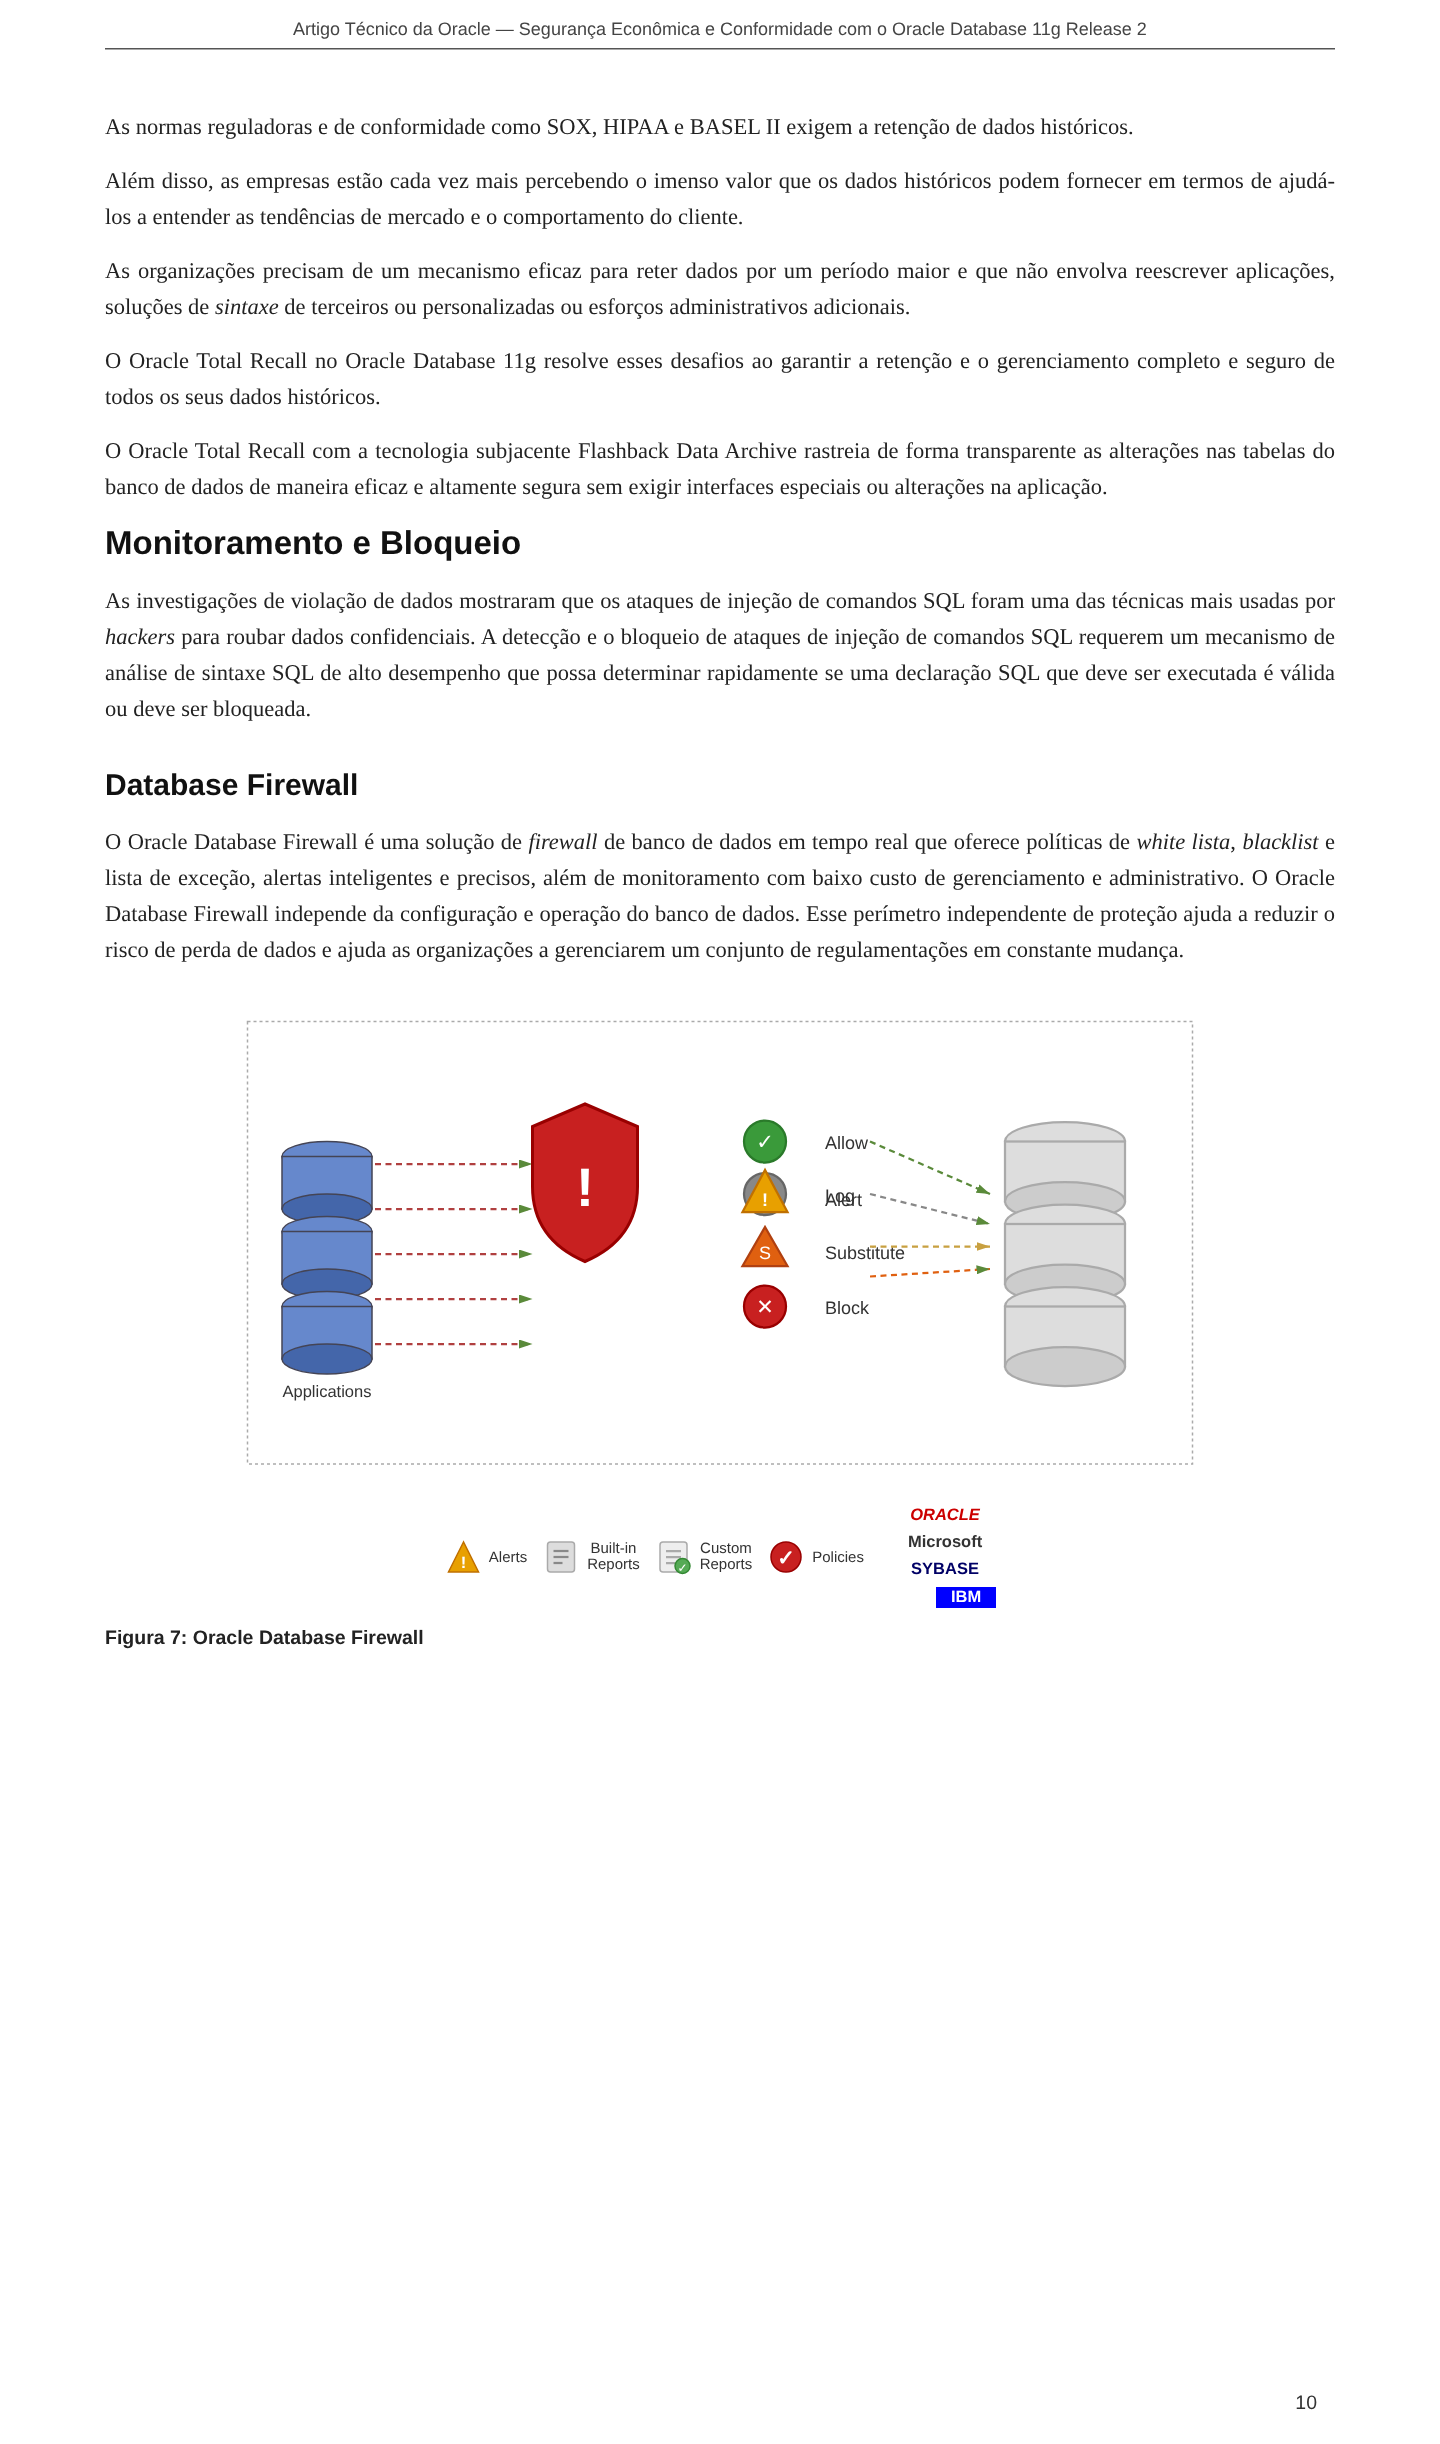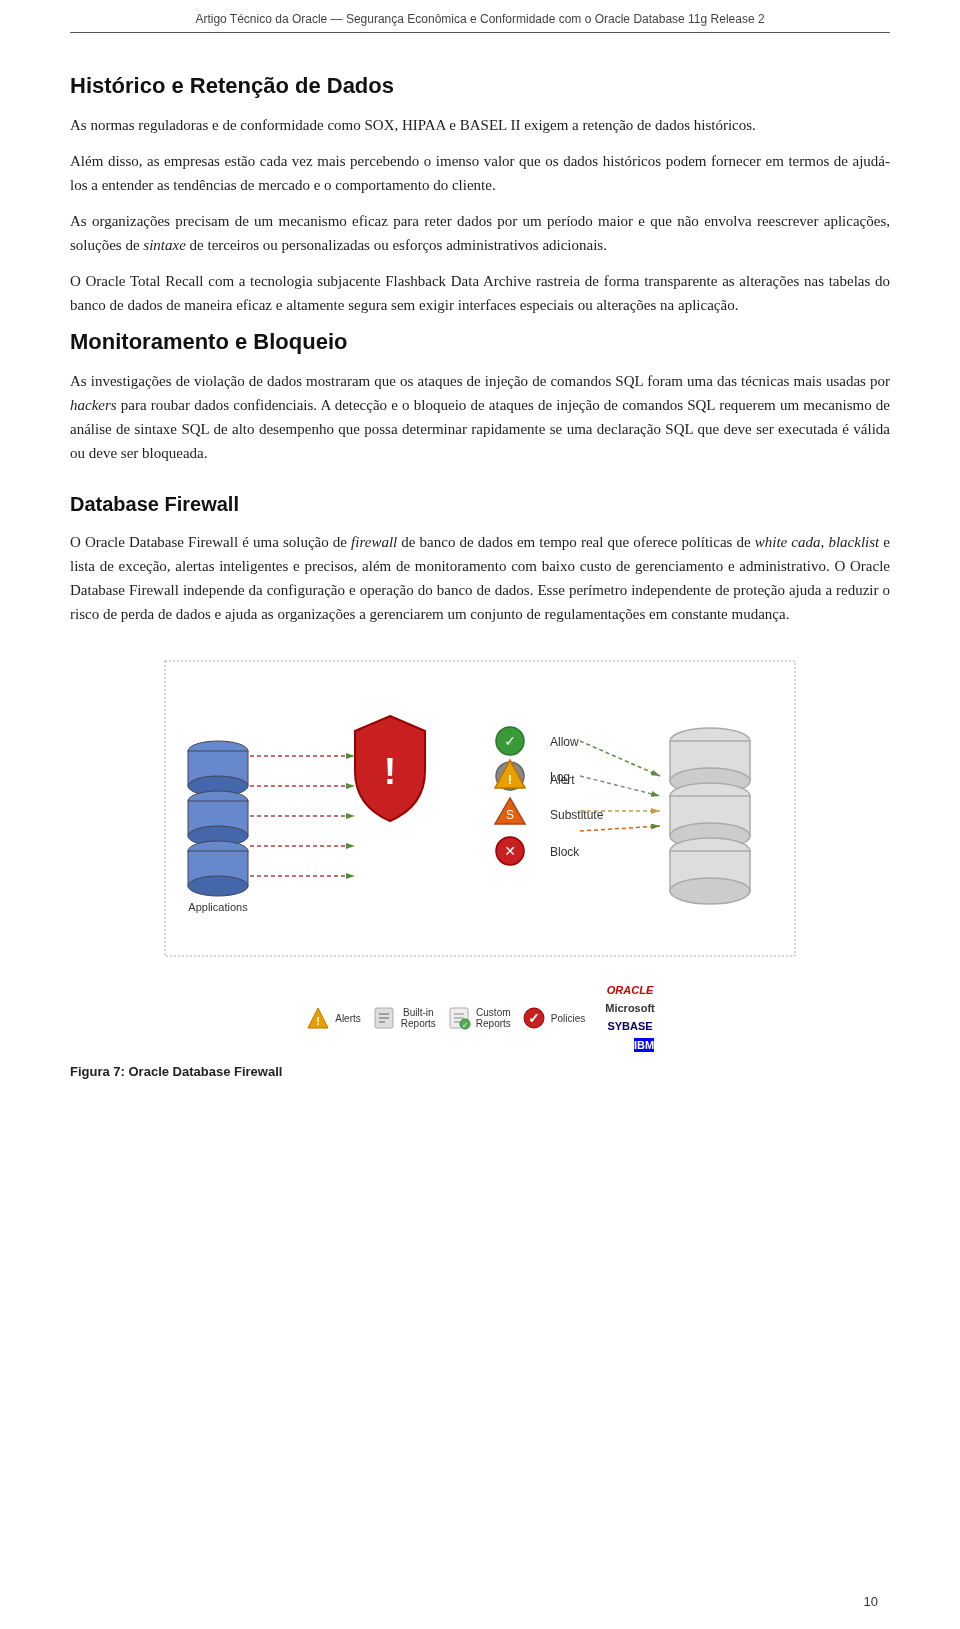--- a/index.html
+++ b/index.html
@@ -148,71 +148,73 @@
       font-weight: bold;
       font-family: Arial, sans-serif;
       font-size: 11px;
     }
     .vendor-ibm {
       background: #00f;
       color: #fff;
       font-weight: bold;
       font-family: Arial, sans-serif;
       font-size: 11px;
-      padding: 1px 0;
+      padding: 1px 10px;
       margin-left: 28px;
     }
   </style>
 </head>
 <body>
 
 <div class="page-wrapper">
 
   <div class="page-header">
     <span>Artigo Técnico da Oracle — Segurança Econômica e Conformidade com o Oracle Database 11g Release 2</span>
   </div>
 
   <div class="content">
 
-    <h2>Histórico e Retenção de Dados</h2>
 
     <p>
       <span>As normas reguladoras e de conformidade como SOX, HIPAA e BASEL II exigem a retenção de dados históricos.</span>
     </p>
 
     <p>
       <span>Além disso, as empresas estão cada vez mais percebendo o imenso valor que os dados históricos podem fornecer em termos de ajudá-los a entender as tendências de mercado e o comportamento do cliente.</span>
     </p>
 
     <p>
       As organizações precisam de um mecanismo eficaz para reter dados por um período maior e
       que não envolva reescrever aplicações, soluções de <em>sintaxe</em> de terceiros ou personalizadas ou
       esforços administrativos adicionais.
     </p>
 
+    <p>
+      <span>O Oracle Total Recall no Oracle Database 11g resolve esses desafios ao garantir a retenção e o gerenciamento completo e seguro de todos os seus dados históricos.</span>
+    </p>
 
     <p>
       <span>O Oracle Total Recall com a tecnologia subjacente Flashback Data Archive rastreia de forma transparente as alterações nas tabelas do banco de dados de maneira eficaz e altamente segura sem exigir interfaces especiais ou alterações na aplicação.</span>
     </p>
 
     <h2>Monitoramento e Bloqueio</h2>
 
     <p>
       As investigações de violação de dados mostraram que os ataques de injeção de comandos SQL
       foram uma das técnicas mais usadas por <em>hackers</em> para roubar dados confidenciais. A detecção e o
       bloqueio de ataques de injeção de comandos SQL requerem um mecanismo de análise de sintaxe
       SQL de alto desempenho que possa determinar rapidamente se uma declaração SQL que deve
       ser executada é válida ou deve ser bloqueada.
     </p>
 
     <h3>Database Firewall</h3>
 
     <p>
       O Oracle Database Firewall é uma solução de <em>firewall</em> de banco de dados em tempo real que
-      oferece políticas de <em>white cada</em>, <em>blacklist</em> e lista de exceção, alertas inteligentes e precisos, além de
+      oferece políticas de <em>white lista</em>, <em>blacklist</em> e lista de exceção, alertas inteligentes e precisos, além de
       monitoramento com baixo custo de gerenciamento e administrativo. O Oracle Database Firewall
       independe da configuração e operação do banco de dados. Esse perímetro independente de
       proteção ajuda a reduzir o risco de perda de dados e ajuda as organizações a gerenciarem um
       conjunto de regulamentações em constante mudança.
     </p>
 
     <div class="figure-container">
 
       <svg class="diagram-svg" width="640" height="320" viewBox="0 0 640 320" xmlns="http://www.w3.org/2000/svg">
 

